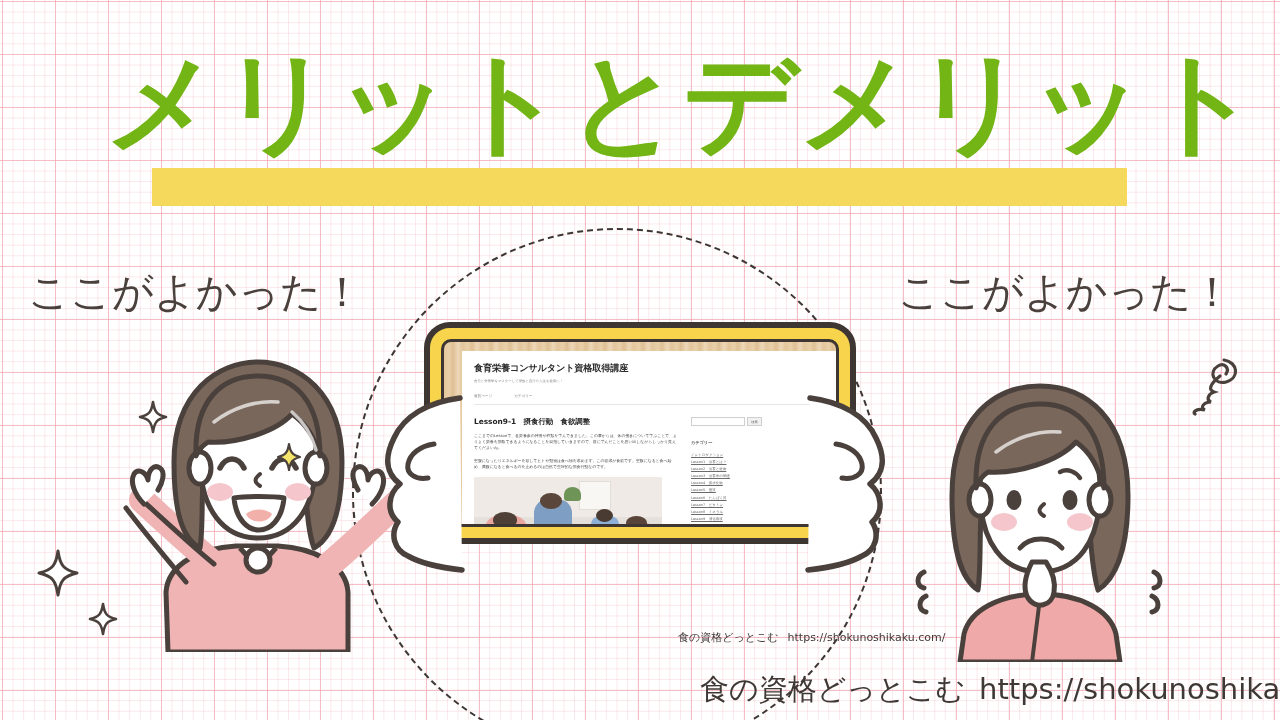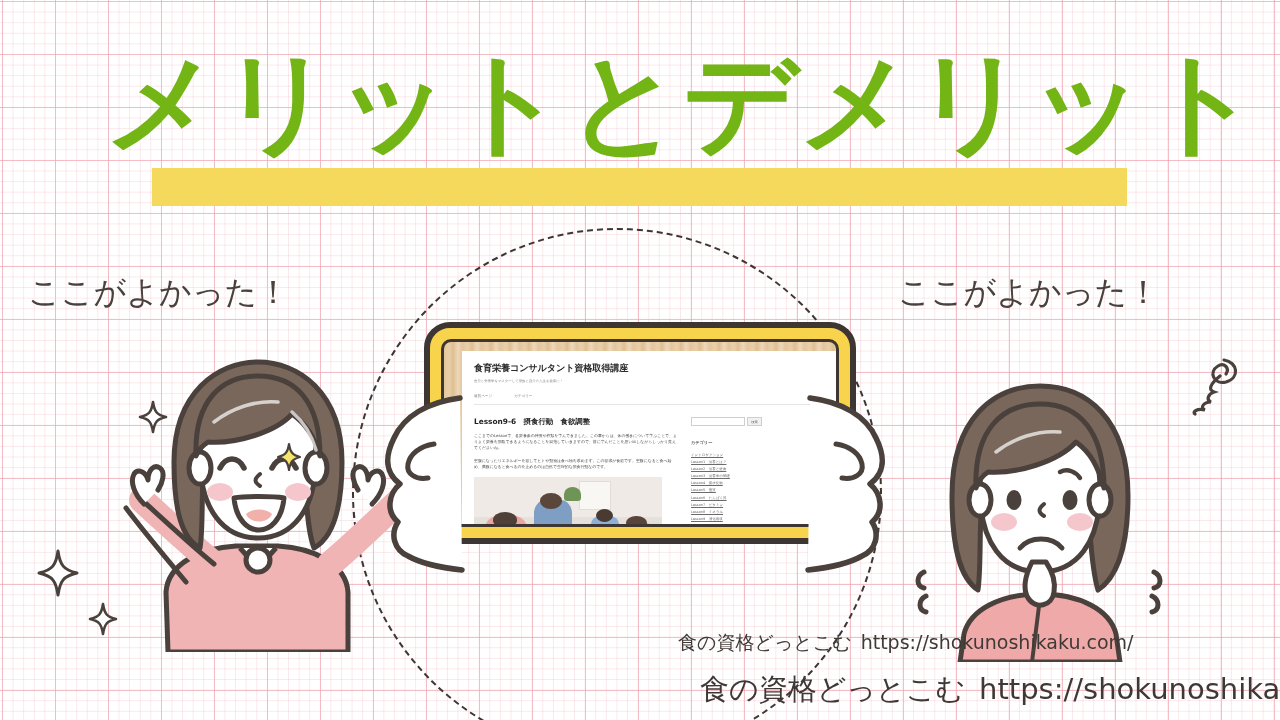--- a/index.html
+++ b/index.html
@@ -68,21 +68,21 @@
     width: 530px;
     height: 530px;
     border: 2.4px dashed #3d3633;
     border-radius: 50%;
     background: transparent;
   }
 
   
   .caption {
     position: absolute;
-    font-size: 32px;
+    font-size: 41px;
     line-height: 48px;
     font-weight: 500;
     color: #4a403c;
     white-space: nowrap;
     text-align: right;
   }
   .caption.left  { left: 28px;  top: 268px; }
   .caption.right { left: 898px; top: 268px; }
 
   
@@ -234,21 +234,21 @@
   .sp-b { left: 276px; top: 442px; }
   .sp-c { left: 36px;  top: 548px; }
   .sp-d { left: 88px;  top: 602px; }
 
   .squiggle { position: absolute; left: 1164px; top: 352px; z-index: 5; }
 
   
   .credit-small {
     position: absolute;
     left: 678px; top: 630px;
-    font-size: 19px;
+    font-size: 11px;
     color: #3f3936;
     white-space: nowrap;
     z-index: 8;
   }
   .credit-big {
     position: absolute;
     left: 700px; top: 670px;
     font-size: 29px;
     color: #3f3936;
     white-space: nowrap;
@@ -383,21 +383,21 @@
         <div class="page-header-title">食育栄養コンサルタント資格取得講座</div>
         <div class="page-header-sub">食育と栄養学をマスターして家族と自分の人生を健康に！</div>
 
         <div class="page-nav">
           <span>最初ページ</span>
           <span>カテゴリー</span>
         </div>
 
         <div class="page-body">
           <div class="col-main">
-            <div class="lesson-title">Lesson9-6　摂食行動　食欲調整</div>
+            <div class="lesson-title">Lesson9-1　摂食行動　食欲調整</div>
             <div class="para">ここまでのLessonで、各栄養素の特徴や種類を学んできました。この章からは、体の働きについて学ぶことで、よりよく栄養を摂取できるようになることを目指していきますので、前に学んだことを思い出しながらしっかり覚えてくださいね。</div>
             <div class="para">空腹になったりエネルギーを欲してヒトや動物は食べ物を求めます。この欲求が食欲です。空腹になると食べ始め、満腹になると食べるのを止めるのは自然で生理的な摂食行動なのです。</div>
             <div class="photo">
               <div class="wall"></div>
                 <div class="win"></div>
                 <div class="table"></div>
               <div class="plant"></div>
               <div class="p1"></div>
                 <div class="p1h"></div>
               <div class="p2"></div>

